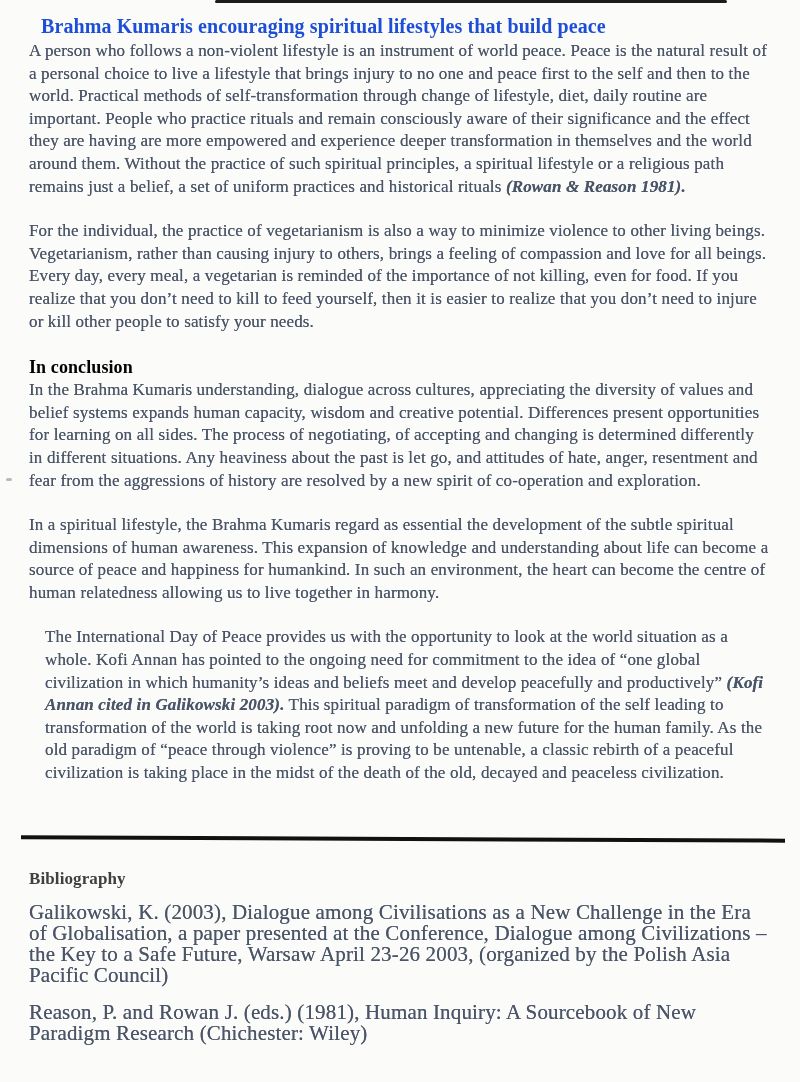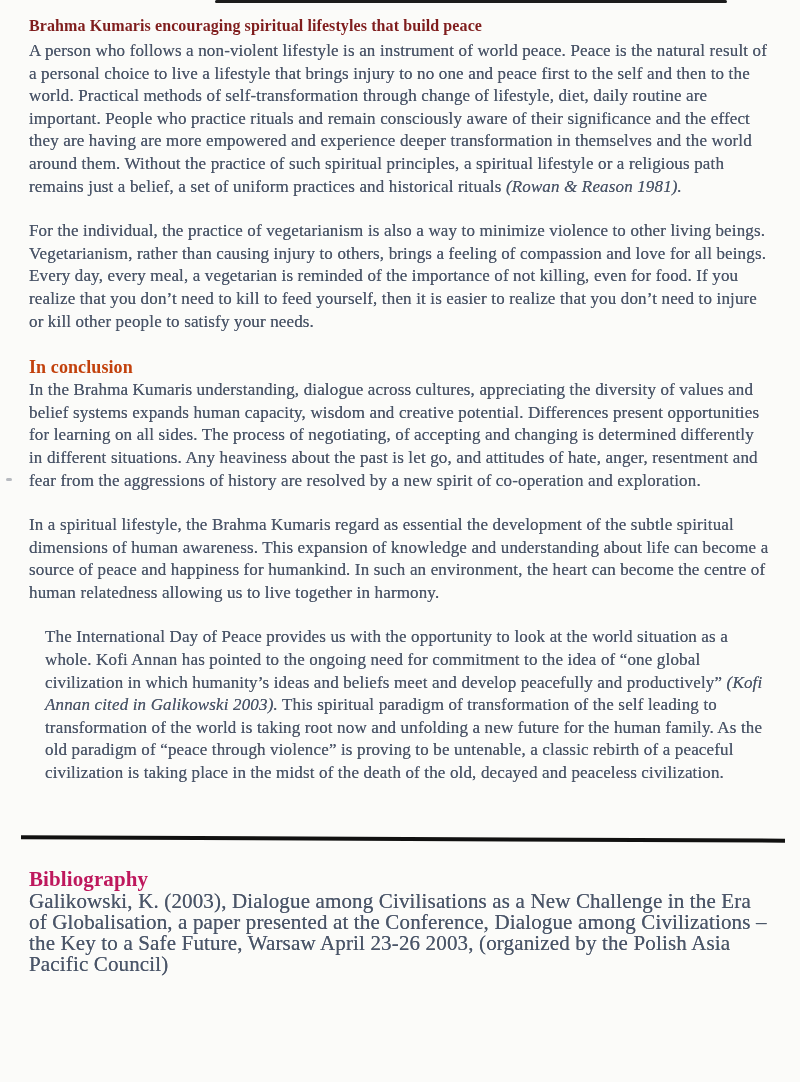--- a/index.html
+++ b/index.html
@@ -34,56 +34,57 @@
     position: absolute;
     left: 6px;
     top: 478px;
     width: 6px;
     height: 3px;
     background: #8a8f99;
     border-radius: 2px;
     opacity: 0.6;
   }
   h1.doc-title {
-    font-size: 16px;
+    font-size: 20px;
     line-height: 26px;
     font-weight: bold;
-    color: #7f1d1d;
-    margin: 0 0 1px 0;
+    color: #1d4ed8;
+    margin: 0 0 1px 12px;
     letter-spacing: 0.1px;
   }
   h2.section-heading {
     font-size: 18px;
     line-height: 24px;
     font-weight: bold;
-    color: #c2410c;
+    color: #000000;
     margin: 0;
     letter-spacing: 0.1px;
   }
   h3.bib-heading {
-    font-size: 21px;
+    font-size: 17px;
     line-height: 24px;
     font-weight: bold;
-    color: #be185d;
-    margin: 26px 0 0 0;
+    color: #404040;
+    margin: 26px 0 11px 0;
     letter-spacing: 0.1px;
   }
   p.body-para {
     font-size: 17px;
     line-height: 22.6px;
     margin: 0 0 22px 0;
     letter-spacing: 0.15px;
     text-shadow: 0 0 0.5px rgba(74, 85, 104, 0.85);
   }
   p.body-para.no-gap {
     margin-bottom: 0;
     margin-left: 16px;
   }
   .cite {
     font-style: italic;
+    font-weight: bold;
   }
   .divider-rule {
     margin: 52px 0 0 -8px;
     width: 764px;
     height: 4px;
     background: #111111;
     transform: rotate(0.25deg);
   }
   p.bib-entry {
     font-size: 21px;
@@ -117,14 +118,15 @@
   <p class="body-para">In a spiritual lifestyle, the Brahma Kumaris regard as essential the development of the subtle spiritual dimensions of human awareness. This expansion of knowledge and understanding about life can become a source of peace and happiness for humankind. In such an environment, the heart can become the centre of human relatedness allowing us to live together in harmony.</p>
 
   <p class="body-para no-gap"><span>The International Day of Peace provides us with the opportunity to look at the world situation as a whole. Kofi Annan has pointed to the ongoing need for commitment to the idea of “one global civilization in which humanity’s ideas and beliefs meet and develop peacefully and productively” </span><span class="cite">(Kofi Annan cited in Galikowski 2003).</span><span> This spiritual paradigm of transformation of the self leading to transformation of the world is taking root now and unfolding a new future for the human family. As the old paradigm of “peace through violence” is proving to be untenable, a classic rebirth of a peaceful civilization is taking place in the midst of the death of the old, decayed and peaceless civilization.</span></p>
 
   <div class="divider-rule"></div>
 
   <h3 class="bib-heading">Bibliography</h3>
 
   <p class="bib-entry">Galikowski, K. (2003), Dialogue among Civilisations as a New Challenge in the Era of Globalisation, a paper presented at the Conference, Dialogue among Civilizations – the Key to a Safe Future, Warsaw April 23-26 2003, (organized by the Polish Asia Pacific Council)</p>
 
+  <p class="bib-entry">Reason, P. and Rowan J. (eds.) (1981), Human Inquiry: A Sourcebook of New Paradigm Research (Chichester: Wiley)</p>
 
 </div>
 
 </body></html>

